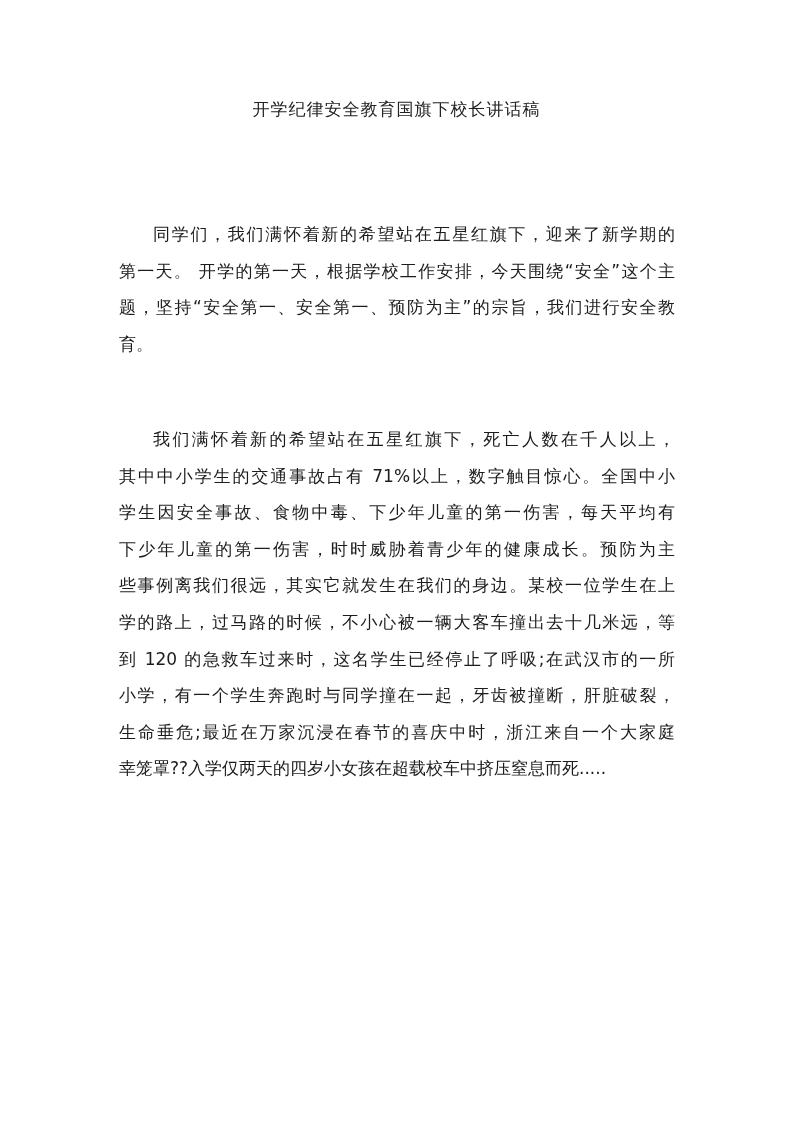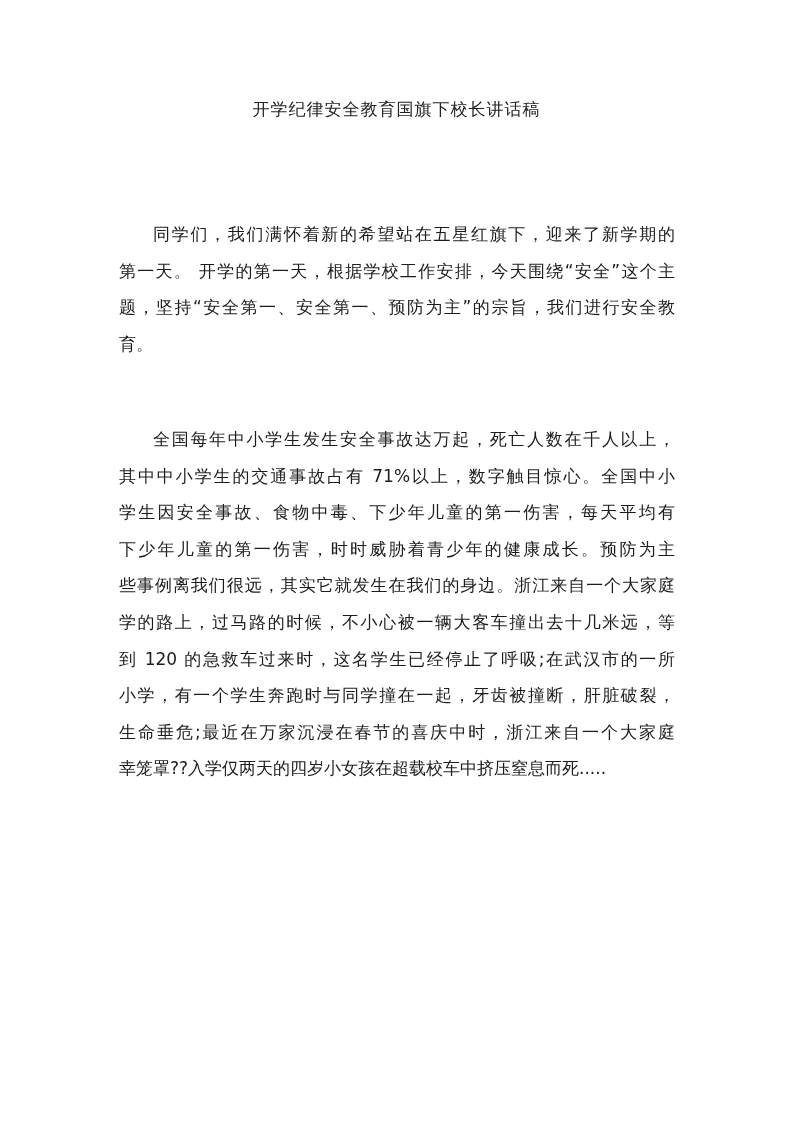--- a/index.html
+++ b/index.html
@@ -21,25 +21,25 @@
   <div class="title">开学纪律安全教育国旗下校长讲话稿</div>
 
   <div class="para" id="p0" style="top:172px;margin-top:44px;">
     <div class="line indent">同学们，我们满怀着新的希望站在五星红旗下，迎来了新学期的</div>
     <div class="line">第一天。 开学的第一天，根据学校工作安排，今天围绕“安全”这个主</div>
     <div class="line">题，坚持“安全第一、安全第一、预防为主”的宗旨，我们进行安全教</div>
     <div class="line last">育。</div>
   </div>
 
   <div class="para" id="p1" style="top:421px;">
-    <div class="line indent">全国每年中小学生发生安全事故达万起，死亡人数在千人以上，</div>
+    <div class="line indent">我们满怀着新的希望站在五星红旗下，死亡人数在千人以上，</div>
     <div class="line">其中中小学生的交通事故占有 71%以上，数字触目惊心。全国中小</div>
     <div class="line">学生因安全事故、食物中毒、下少年儿童的第一伤害，每天平均有</div>
     <div class="line">下少年儿童的第一伤害，时时威胁着青少年的健康成长。预防为主</div>
-    <div class="line">些事例离我们很远，其实它就发生在我们的身边。浙江来自一个大家庭</div>
+    <div class="line">些事例离我们很远，其实它就发生在我们的身边。某校一位学生在上</div>
     <div class="line">学的路上，过马路的时候，不小心被一辆大客车撞出去十几米远，等</div>
     <div class="line">到 120 的急救车过来时，这名学生已经停止了呼吸;在武汉市的一所</div>
     <div class="line">小学，有一个学生奔跑时与同学撞在一起，牙齿被撞断，肝脏破裂，</div>
     <div class="line">生命垂危;最近在万家沉浸在春节的喜庆中时，浙江来自一个大家庭</div>
     <div class="line last">幸笼罩??入学仅两天的四岁小女孩在超载校车中挤压窒息而死.....</div>
   </div>
 
 </div>
 
 </body></html>

